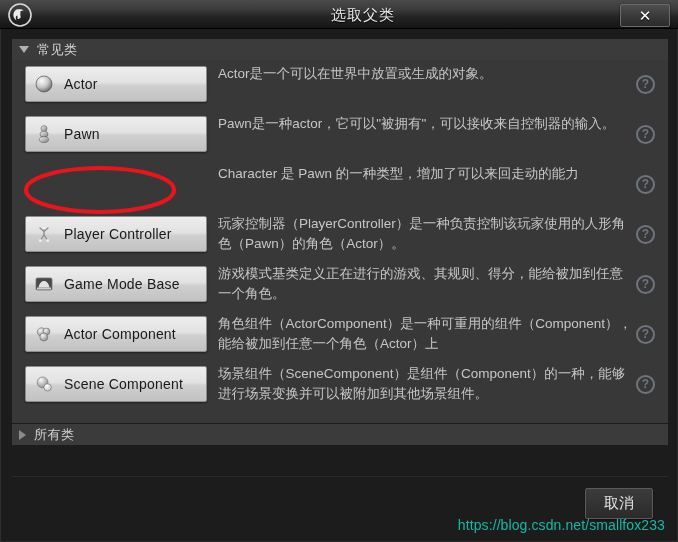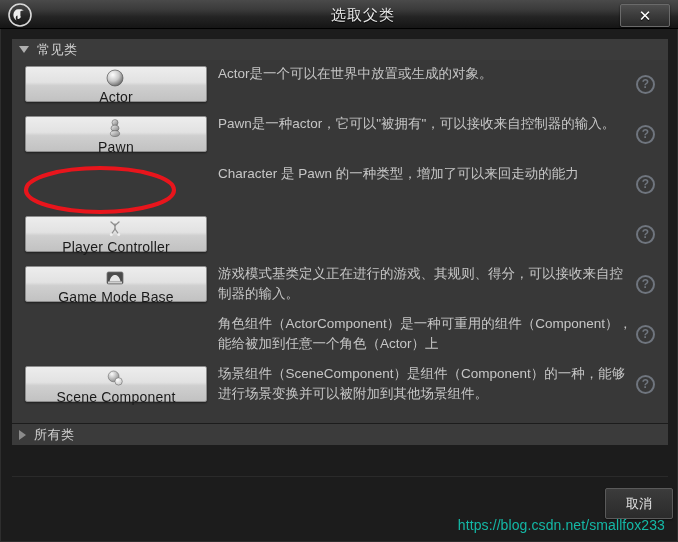--- a/index.html
+++ b/index.html
@@ -145,21 +145,20 @@
     left: 13px; top: 6px;
     width: 182px; height: 36px;
     border: 1px solid #8d8d8d;
     border-radius: 2px;
     background: linear-gradient(to bottom, #ededed 0%, #e2e2e2 45%, #cfcfcf 55%, #c2c2c2 100%);
     display: flex;
     align-items: center;
     box-sizing: border-box;
     cursor: pointer;
     box-shadow: 0 1px 2px rgba(0,0,0,.45);
-    flex-direction: column;
   }
   .class-icon {
     width: 22px; height: 22px;
     margin-left: 7px; margin-right: 9px;
     flex: 0 0 auto;
     display: flex; align-items: center; justify-content: center;
   }
   .class-label {
     color: #1a1a1a;
     font-size: 14px;
@@ -209,26 +208,25 @@
     background: #2a2a2a;
   }
   .cancel-btn {
     position: absolute;
     left: 584px; top: 459px;
     width: 68px; height: 31px;
     background: linear-gradient(to bottom, #3c3c3c 0%, #333333 50%, #2b2b2b 100%);
     border: 1px solid #5a5a5a;
     border-radius: 2px;
     color: #e6e6e6;
-    font-size: 13px;
+    font-size: 15px;
     display: flex; align-items: center; justify-content: center;
     box-sizing: border-box;
     cursor: pointer;
     box-shadow: 0 1px 2px rgba(0,0,0,.5);
-    margin-left: 20px;
   }
   .watermark {
     position: absolute;
     right: 12px; top: 488px;
     color: #14b8a6;
     font-size: 14px;
     letter-spacing: .1px;
   }
 </style>
 </head>
@@ -320,39 +318,56 @@
                 <path d="M6 4 L10 7.5"></path>
                   <path d="M14 4 L10 7.5"></path>
               </g>
               <circle cx="10" cy="4" r="1.6" fill="#efefef"></circle>
               <circle cx="6.3" cy="16.4" r="1.5" fill="#efefef"></circle>
               <circle cx="13.7" cy="16.4" r="1.5" fill="#efefef"></circle>
             </svg>
           </span>
           <span class="class-label">Player Controller</span>
         </div>
+        <div class="desc">玩家控制器（PlayerController）是一种负责控制该玩家使用的人形角色（Pawn）的角色（Actor）。</div>
         <div class="help-icon">?</div>
       </div>
 
       <div class="row" style="top:200px;">
         <div class="class-btn">
           <span class="class-icon">
             <svg width="20" height="20" viewBox="0 0 20 20">
               <rect x="2" y="4" width="16" height="12" rx="1.5" fill="#4a4a4a" stroke="#737373" stroke-width="0.8"></rect>
               <path d="M4.5 13.5 C5.5 8.5 8 7 10 7 C12 7 14.5 8.5 15.5 13.5 Z" fill="#e4e4e4"></path>
               <rect x="3" y="13.5" width="14" height="2" fill="#cfcfcf"></rect>
             </svg>
           </span>
           <span class="class-label">Game Mode Base</span>
         </div>
-        <div class="desc">游戏模式基类定义正在进行的游戏、其规则、得分，可以接收来自控制器的输入。</div>
+        <div class="desc">游戏模式基类定义正在进行的游戏、其规则、得分，能给被加到任意一个角色。</div>
         <div class="help-icon">?</div>
       </div>
 
       <div class="row" style="top:250px;">
+        <div class="class-btn">
+          <span class="class-icon">
+            <svg width="20" height="20" viewBox="0 0 20 20">
+              <defs>
+                  <radialGradient id="gAC" cx="35%" cy="30%" r="75%">
+                <stop offset="0%" stop-color="#f6f6f6"></stop>
+                    <stop offset="100%" stop-color="#8b8b8b"></stop>
+                  </radialGradient>
+                </defs>
+              <circle cx="7.5" cy="8" r="4.2" fill="url(#gAC)" stroke="#6a6a6a" stroke-width="0.6"></circle>
+              <circle cx="12.5" cy="7.5" r="3.4" fill="url(#gAC)" stroke="#6a6a6a" stroke-width="0.6"></circle>
+              <circle cx="9.8" cy="13" r="4" fill="url(#gAC)" stroke="#6a6a6a" stroke-width="0.6"></circle>
+            </svg>
+          </span>
+          <span class="class-label">Actor Component</span>
+        </div>
         <div class="desc">角色组件（ActorComponent）是一种可重用的组件（Component），能给被加到任意一个角色（Actor）上</div>
         <div class="help-icon">?</div>
       </div>
 
       <div class="row" style="top:300px;">
         <div class="class-btn">
           <span class="class-icon">
             <svg width="20" height="20" viewBox="0 0 20 20">
               <defs>
                   <radialGradient id="gSC" cx="35%" cy="28%" r="75%">

